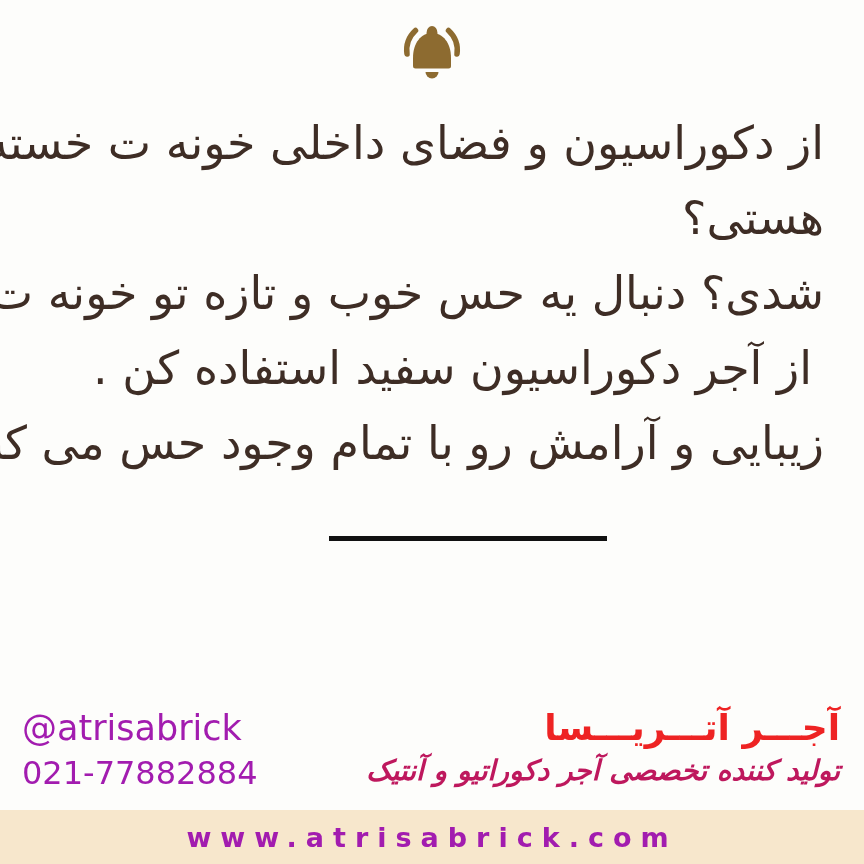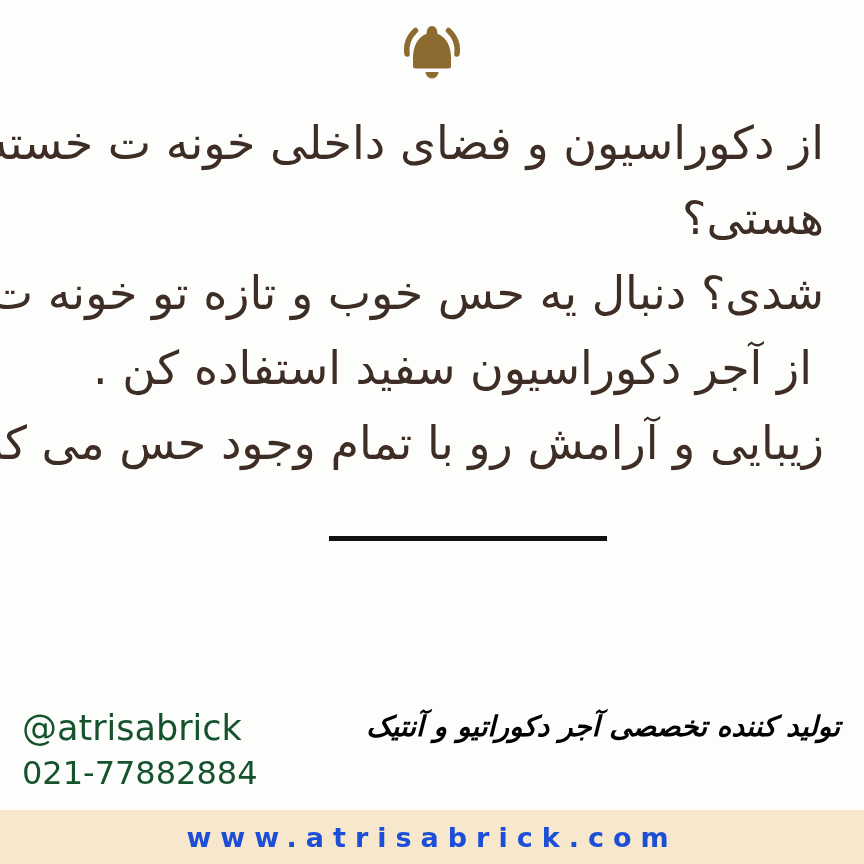--- a/index.html
+++ b/index.html
@@ -47,62 +47,62 @@
     width: 278px;
     height: 5px;
     background: #111111;
   }
 
   
   .contact {
     position: absolute;
     left: 22px;
     top: 704px;
-    color: #14532d;
+    color: #a21caf;
   }
   .contact .handle { font-size: 35px; line-height: 48px; }
   .contact .phone  { font-size: 32px; line-height: 42px; }
 
   
   .brand {
     position: absolute;
     right: 24px;
     top: 706px;
     direction: rtl;
     text-align: right;
   }
   .brand .brand-name {
     color: #ee2323;
     font-size: 36px;
     font-weight: bold;
     line-height: 44px;
   }
   .brand .tagline {
-    color: #000000;
+    color: #be185d;
     font-size: 28px;
     font-weight: bold;
     font-style: italic;
     line-height: 42px;
   }
 
   
   .bottom-bar {
     position: absolute;
     left: 0; right: 0; bottom: 0;
     height: 54px;
     background: #f7e7cc;
     display: flex;
     align-items: center;
     justify-content: center;
   }
   .bottom-bar .url {
     font-size: 27px;
     font-weight: 600;
     letter-spacing: 9px;
-    color: #1d4ed8;
+    color: #a21caf;
   }
 </style>
 </head>
 <body>
 
 <div class="canvas">
 
   <div class="bell-wrap">
     <svg width="64" height="62" viewBox="0 0 64 62" xmlns="http://www.w3.org/2000/svg">
       <g fill="#8d6b30" stroke="none">
@@ -131,20 +131,21 @@
   </div>
 
   <div class="divider"></div>
 
   <div class="contact">
     <div class="handle">@atrisabrick</div>
     <div class="phone">021-77882884</div>
   </div>
 
   <div class="brand">
+    <div class="brand-name">آجـــر آتـــریـــسا</div>
     <div class="tagline">تولید کننده تخصصی آجر دکوراتیو و آنتیک</div>
   </div>
 
   <div class="bottom-bar">
     <span class="url">www.atrisabrick.com</span>
   </div>
 
 </div>
 
 </body></html>

